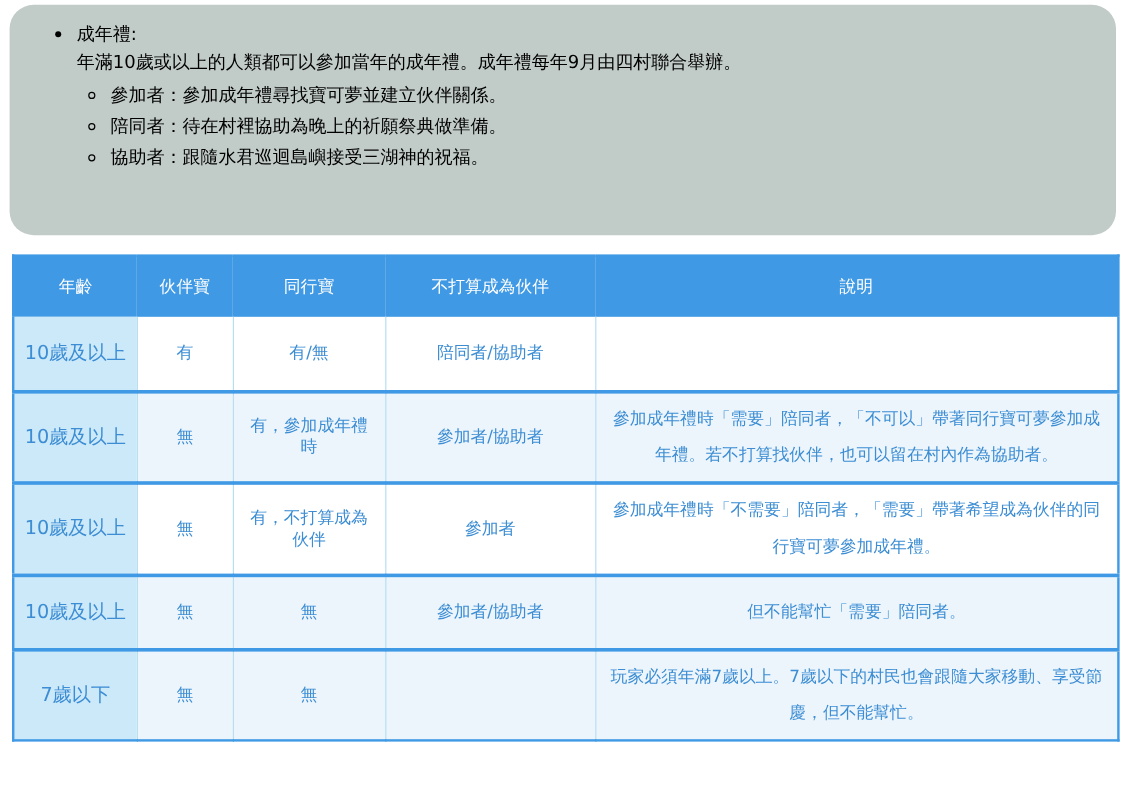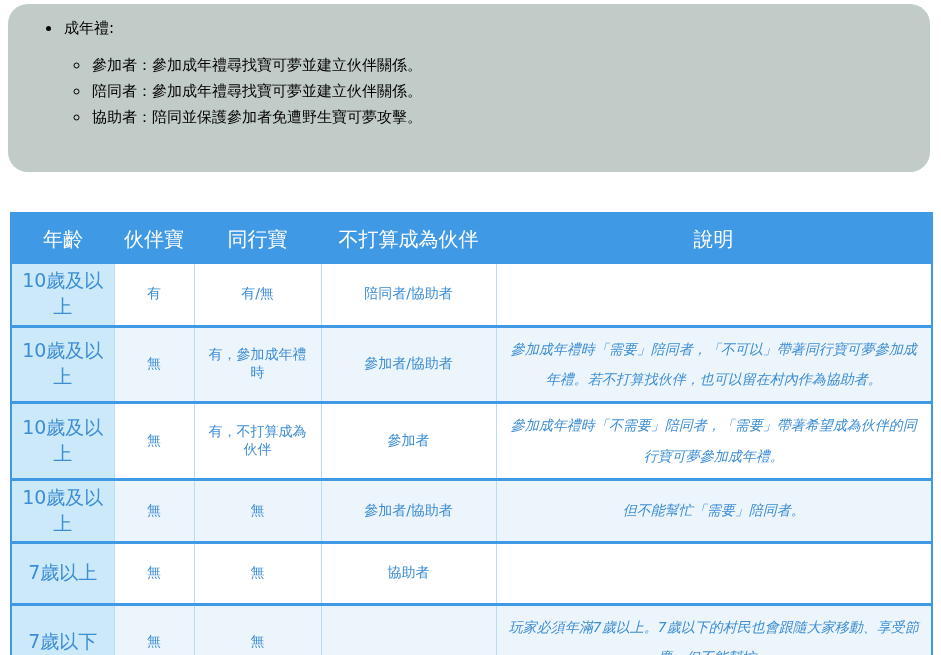--- a/index.html
+++ b/index.html
@@ -1,61 +1,62 @@
 <!DOCTYPE html>
 <html style="--page_bg: #ffffff; --box_bg: #c1cbc8; --body_text: #000000; --header_bg: #4099e4; --header_text: #ffffff; --cell_text: #3c8dd3; --first_col_bg: #cce9fa; --tint_row_bg: #edf5fc; --border_strong: #4099e4; --border_light: #b8dff0;"><head>
 <meta charset="utf-8">
 <style>
   * { margin:0; padding:0; box-sizing:border-box; }
   html,body { width:941px; height:655px; background:var(--page_bg,#fff);
     font-family:"DejaVu Sans","Liberation Sans",sans-serif; }
 
   .info-box {
-    position:absolute; left:8px; top:4px; width:922px; height:168px;
+    position:absolute; left:8px; top:4px; width:922px; height:192px;
     background:var(--box_bg,#c1cbc8); border-radius:20px;
     padding:12px 30px 0 30px; color:var(--body_text,#000);
     font-size:15px; line-height:24px;
   }
   ul.main-list { list-style:disc; padding-left:24px; }
   ul.main-list > li { padding-left:2px; }
-  ul.sub-list { list-style:circle; padding-left:26px; margin-top:12px; }
+  ul.sub-list { list-style:circle; padding-left:26px; margin-top:2px; }
   ul.sub-list > li { line-height:26px; padding-left:2px; }
 
   .table-wrap { position:absolute; left:10px; top:212px; }
   table.ceremony {
     border-collapse:collapse; table-layout:fixed; width:921px;
     border:2px solid var(--border_strong,#4099e4);
     font-size:14px; color:var(--cell_text,#3c8dd3);
   }
   th {
     background:var(--header_bg,#4099e4); color:var(--header_text,#fff);
-    font-weight:normal; font-size:20px; height:51px; text-align:center;
+    font-weight:normal; font-size:14px; height:51px; text-align:center;
   }
   td {
     text-align:center; vertical-align:middle; height:62px; padding:4px 8px;
   }
   td:not(:last-child) { border-right:1px solid var(--border_light,#b8dff0); }
   tbody tr + tr { border-top:3px solid var(--border_strong,#4099e4); }
-  tbody td.col-0 { background:var(--first_col_bg,#cce9fa); font-size:19px; }
+  tbody td.col-0 { background:var(--first_col_bg,#cce9fa); font-size:16px; }
   tbody tr.tint td:not(.col-0) { background:var(--tint_row_bg,#edf5fc); }
-  td.col-4 { line-height:2.2; padding:6px 12px;font-style:italic; }
+  td.col-4 { line-height:2.2; padding:6px 12px; }
   col.c0 { width:103px; } col.c1 { width:80px; } col.c2 { width:127px; }
   col.c3 { width:175px; } col.c4 { width:436px; }
 </style>
 </head>
 <body>
 
 <div class="info-box">
   <ul class="main-list">
     <li>
       <div>成年禮:</div>
+      <div>年滿10歲或以上的人類都可以參加當年的成年禮。成年禮每年9月由四村聯合舉辦。</div>
       <ul class="sub-list">
         <li>參加者：參加成年禮尋找寶可夢並建立伙伴關係。</li>
-        <li>陪同者：參加成年禮尋找寶可夢並建立伙伴關係。</li>
-        <li>協助者：陪同並保護參加者免遭野生寶可夢攻擊。</li>
+        <li>陪同者：待在村裡協助為晚上的祈願祭典做準備。</li>
+        <li>協助者：跟隨水君巡迴島嶼接受三湖神的祝福。</li>
       </ul>
     </li>
   </ul>
 </div>
 
 <div class="table-wrap">
   <table class="ceremony">
     <colgroup>
       <col class="c0">
         <col class="c1">
@@ -94,27 +95,20 @@
           <td class="col-3">參加者</td>
           <td class="col-4">參加成年禮時「不需要」陪同者，「需要」帶著希望成為伙伴的同行寶可夢參加成年禮。</td>
         </tr>
         <tr class="tint">
           <td class="col-0">10歲及以上</td>
           <td class="col-1">無</td>
           <td class="col-2">無</td>
           <td class="col-3">參加者/協助者</td>
           <td class="col-4">但不能幫忙「需要」陪同者。</td>
         </tr>
-        <tr>
-          <td class="col-0">7歲以上</td>
-          <td class="col-1">無</td>
-          <td class="col-2">無</td>
-          <td class="col-3">協助者</td>
-          <td class="col-4"></td>
-        </tr>
         <tr class="tint">
           <td class="col-0">7歲以下</td>
           <td class="col-1">無</td>
           <td class="col-2">無</td>
           <td class="col-3"></td>
           <td class="col-4">玩家必須年滿7歲以上。7歲以下的村民也會跟隨大家移動、享受節慶，但不能幫忙。</td>
         </tr>
       </tbody>
   </table>
 </div>

